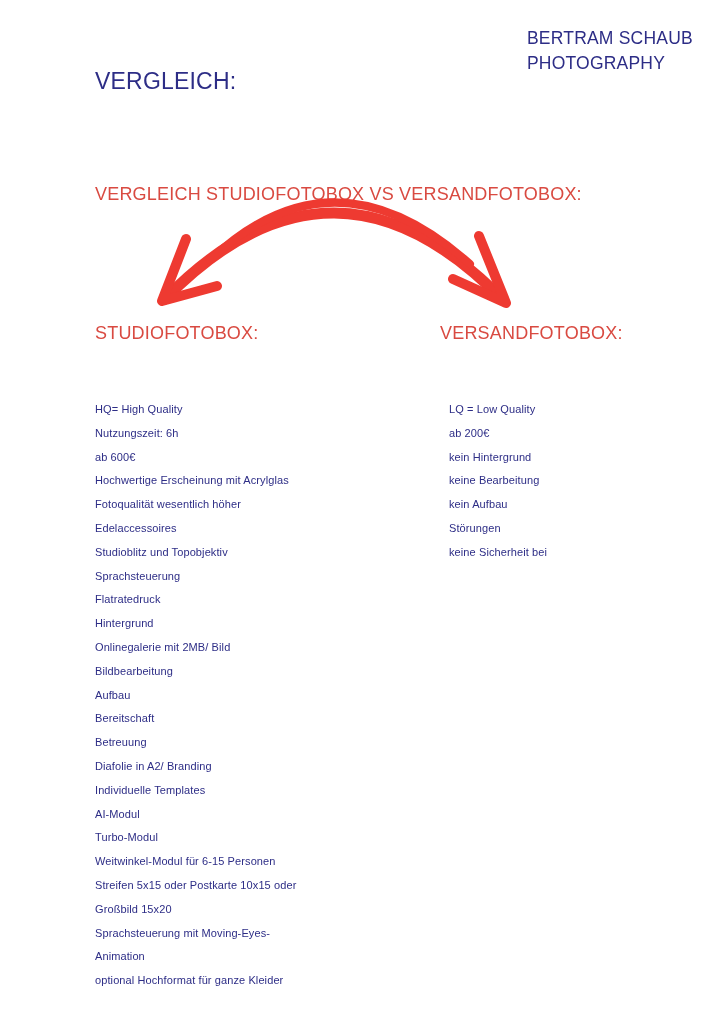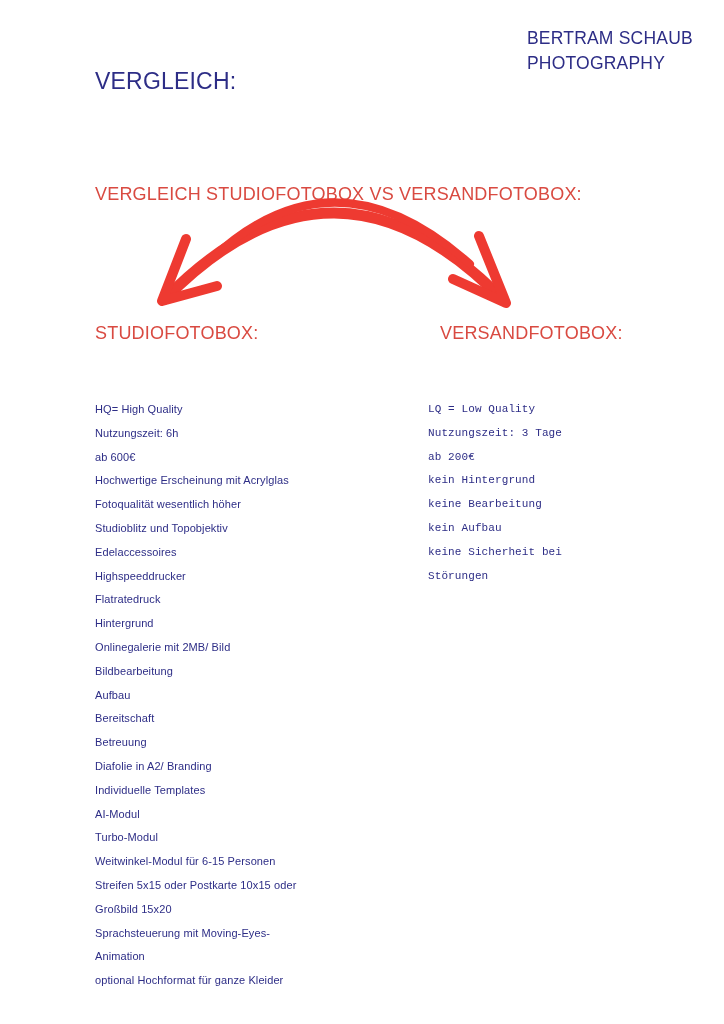--- a/index.html
+++ b/index.html
@@ -59,21 +59,21 @@
 
   .col-list {
     position: absolute;
     top: 358px;
     font-size: 11px;
     line-height: 23.8px;
     letter-spacing: 0.1px;
     margin-top: 40px;
   }
   .col-list.left  { left: 95px;  width: 345px; }
-  .col-list.right { left: 428px; width: 260px; font-family: Liberation Mono, monospace; }
+  .col-list.right { left: 449px; width: 260px; }
   .col-list .line { white-space: nowrap; }
 </style>
 </head>
 <body>
 
 <div class="page">
 
   <div class="vergleich-label navy">VERGLEICH:</div>
 
   <div class="brand navy">
@@ -99,23 +99,23 @@
   <div class="col-title left red">STUDIOFOTOBOX:</div>
 
   <div class="col-title right red">VERSANDFOTOBOX:</div>
 
   <div class="col-list left navy">
       <div class="line">HQ= High Quality</div>
       <div class="line">Nutzungszeit: 6h</div>
       <div class="line">ab 600€</div>
       <div class="line">Hochwertige Erscheinung mit Acrylglas</div>
       <div class="line">Fotoqualität wesentlich höher</div>
+      <div class="line">Edelaccessoires</div>
       <div class="line">Studioblitz und Topobjektiv</div>
-      <div class="line">Edelaccessoires</div>
-      <div class="line">Highspeeddrucker</div>
+      <div class="line">Sprachsteuerung</div>
       <div class="line">Flatratedruck</div>
       <div class="line">Hintergrund</div>
       <div class="line">Onlinegalerie mit 2MB/ Bild</div>
       <div class="line">Bildbearbeitung</div>
       <div class="line">Aufbau</div>
       <div class="line">Bereitschaft</div>
       <div class="line">Betreuung</div>
       <div class="line">Diafolie in A2/ Branding</div>
       <div class="line">Individuelle Templates</div>
       <div class="line">AI-Modul</div>
@@ -123,22 +123,21 @@
       <div class="line">Weitwinkel-Modul für 6-15 Personen</div>
       <div class="line">Streifen 5x15 oder Postkarte 10x15 oder</div>
       <div class="line">Großbild 15x20</div>
       <div class="line">Sprachsteuerung mit Moving-Eyes-</div>
       <div class="line">Animation</div>
       <div class="line">optional Hochformat für ganze Kleider</div>
     </div>
 
   <div class="col-list right navy">
       <div class="line">LQ = Low Quality</div>
-      <div class="line">Nutzungszeit: 3 Tage</div>
       <div class="line">ab 200€</div>
       <div class="line">kein Hintergrund</div>
       <div class="line">keine Bearbeitung</div>
       <div class="line">kein Aufbau</div>
+      <div class="line">Störungen</div>
       <div class="line">keine Sicherheit bei</div>
-      <div class="line">Störungen</div>
     </div>
 
 </div>
 
 </body></html>

